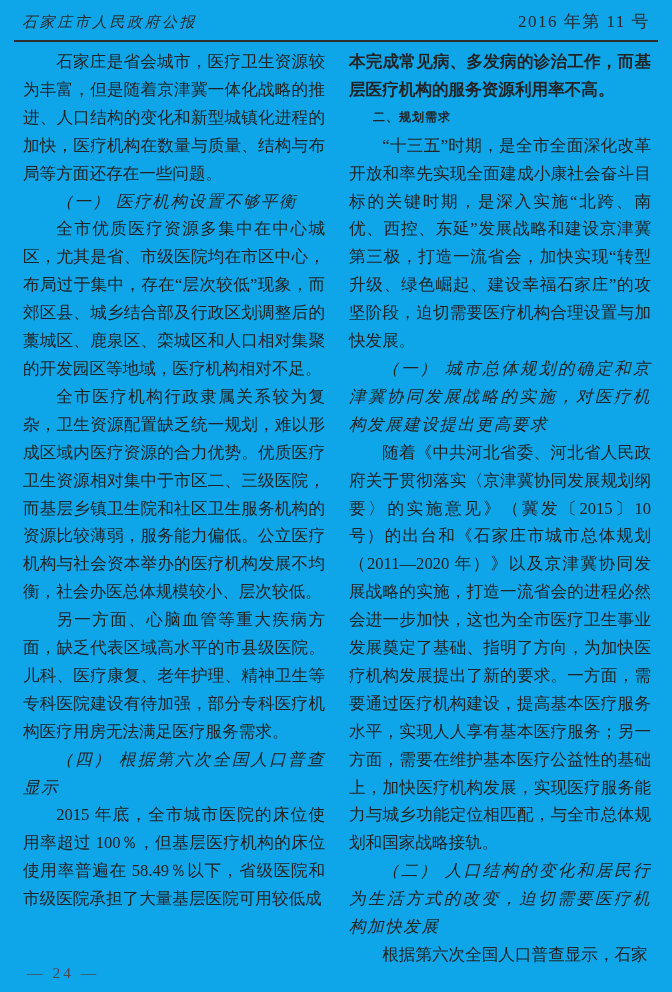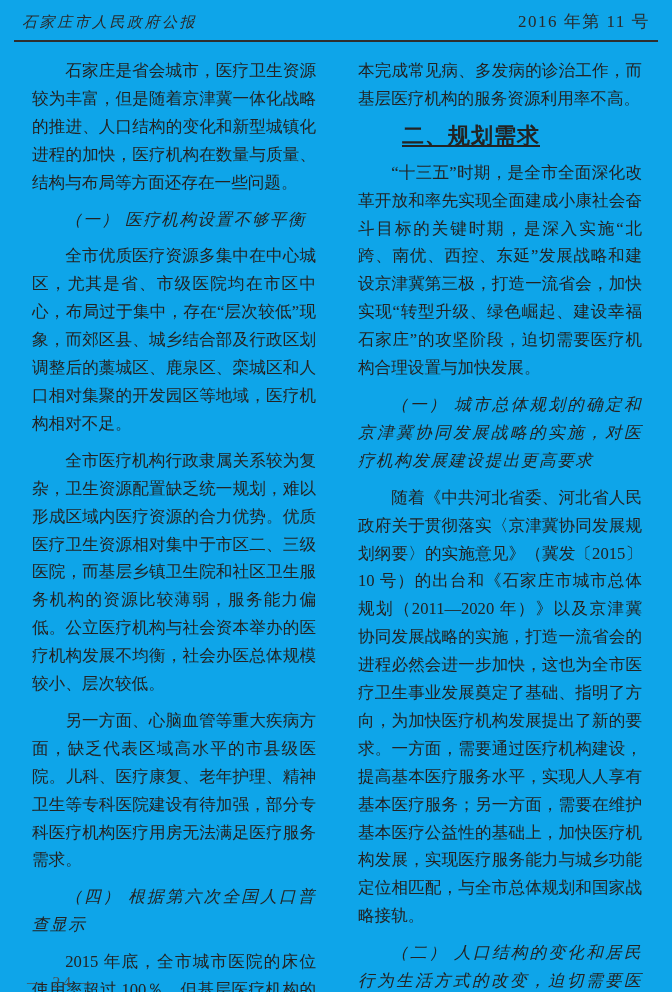--- a/index.html
+++ b/index.html
@@ -48,40 +48,39 @@
     display: flex;
     gap: 24px;
   }
   .col {
     width: 302px;
     font-size: 16.6px;
     line-height: 27.9px;
     text-align: justify;
     text-justify: inter-character;
   }
-  .col p { margin: 9px; }
+  .col p { margin: 0; }
   .para { text-indent: 2em; }
-  .cont { text-indent: 0; }
+  .cont { text-indent: 0; font-weight: bold; }
   .kai {
     text-indent: 2em;
     font-style: italic;
     letter-spacing: 1.5px;
   }
   .boldhead {
     text-indent: 2em;
     font-weight: bold;
     font-family: "Liberation Sans", "DejaVu Sans", sans-serif;
-    font-size: 22px;
+    font-size: 12px;
     letter-spacing: 1px;
-    text-decoration: underline;
   }
   .pagefoot {
     position: absolute;
     left: 27px;
-    bottom: 1px;
+    bottom: 10px;
     font-size: 15.5px;
     letter-spacing: 3px;
     color: #4c4c4c;
   }
 </style>
 </head>
 <body>
 
 <div class="page">
 

